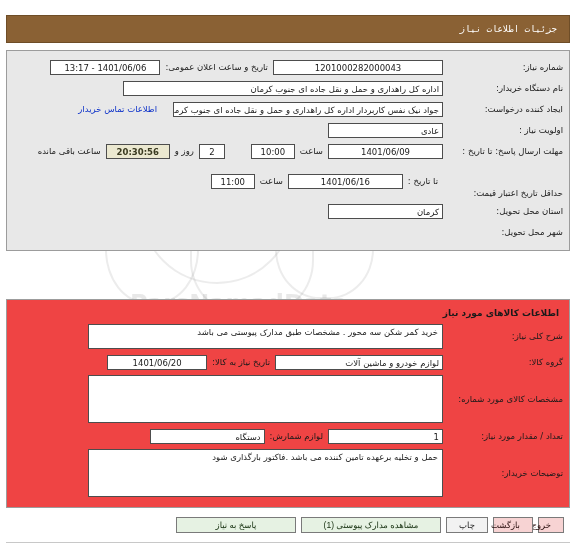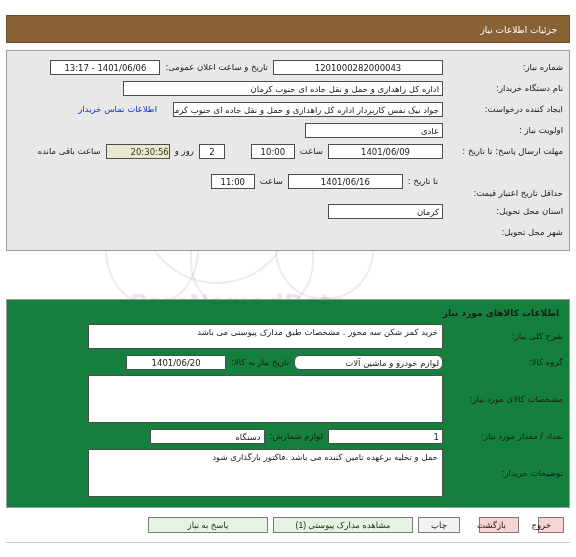--- a/index.html
+++ b/index.html
@@ -48,31 +48,32 @@
   .title-bar {
     background: #8a6134;
     border: 1px solid #6e4d27;
     color: #ffffff;
     height: 28px;
     line-height: 28px;
     padding: 0 12px;
     font-size: 9px;
     text-align: right;
     box-sizing: border-box;
+    font-family: Liberation Mono, monospace;
   }
 
   .panel {
     background: #e8e8e8;
     border: 1px solid #9c9c9c;
     margin-top: 7px;
     padding: 8px 6px 8px 6px;
     box-sizing: border-box;
     position: relative;
   }
-  .panel.inner-bg { background: #15803d; margin-top: 48px; }
+  .panel.inner-bg { background: #ef4444; margin-top: 48px; }
 
   .section-title {
     font-weight: bold;
     font-size: 9px;
     text-align: right;
     padding: 0 4px 6px 0;
   }
 
   
   .row {
@@ -114,22 +115,24 @@
     white-space: nowrap;
   }
 
   .timer {
     border: 1px solid #4d4d4d;
     background: #ebe8d0;
     color: #3a3a20;
     height: 15px;
     line-height: 15px;
     width: 64px;
-    font-size: 8.5px;
-    box-sizing: border-box;
+    text-align: center;
+    font-size: 8.5px;
+    box-sizing: border-box;
+    font-weight: bold;
   }
 
   .link {
     color: #0b30c9;
     font-size: 8.5px;
     text-decoration: none;
     padding-right: 16px;
     white-space: nowrap;
     cursor: pointer;
   }
@@ -161,21 +164,21 @@
     line-height: 15px;
     font-size: 8.5px;
     text-align: center;
     box-sizing: border-box;
     cursor: pointer;
     padding: 0 12px;
     white-space: nowrap;
   }
   .btn.green { background: #e6f2e3; color: #15300f; }
   .btn.plain { background: #f2f2f2; color: #1a1a1a; }
-  .btn.red   { background: #f7d3d3; color: #2a0f0f; margin-left: 14px; }
+  .btn.red   { background: #f7d3d3; color: #2a0f0f; }
 
   .bottom-rule {
     border-top: 1px solid #c8c8c8;
     margin-top: 9px;
   }
 </style>
 </head>
 <body>
 
 <div class="watermark-layer">
@@ -210,21 +213,21 @@
     </div>
 
     <div class="row">
       <div class="lbl">ایجاد کننده درخواست:</div>
       <div class="fld right" style="width:270px;">جواد  نیک نفس کاربردار اداره کل راهداری و حمل و نقل جاده ای جنوب کرمان</div>
       <a class="link">اطلاعات تماس خریدار</a>
     </div>
 
     <div class="row">
       <div class="lbl">اولویت نیاز :</div>
-      <div class="fld right" style="width:138px;">عادی</div>
+      <div class="fld right" style="width:115px;">عادی</div>
     </div>
 
     <div class="row">
       <div class="lbl">مهلت ارسال پاسخ: تا تاریخ :</div>
       <div class="fld center" style="width:115px;">1401/06/09</div>
       <div class="sub-lbl">ساعت</div>
       <div class="fld center" style="width:44px;">10:00</div>
       <div class="fld center" style="width:26px; margin-right:26px;">2</div>
       <div class="sub-lbl">روز و</div>
       <div class="timer">20:30:56</div>
@@ -254,27 +257,27 @@
 
     <div class="section-title">اطلاعات کالاهای مورد نیاز</div>
 
     <div class="row">
       <div class="lbl">شرح کلی نیاز:</div>
       <div class="txtarea" style="width:355px; height:25px;">خرید کمر شکن سه محور . مشخصات طبق مدارک پیوستی می باشد</div>
     </div>
 
     <div class="row">
       <div class="lbl">گروه کالا:</div>
-      <div class="fld right" style="width:149px;border-radius:6px;">لوازم خودرو و ماشین آلات</div>
+      <div class="fld right" style="width:168px;">لوازم خودرو و ماشین آلات</div>
       <div class="sub-lbl">تاریخ نیاز به کالا:</div>
       <div class="fld center" style="width:100px;">1401/06/20</div>
     </div>
 
     <div class="row">
-      <div class="lbl">مشخصات کالای مورد نیاز:</div>
+      <div class="lbl">مشخصات کالای مورد شماره:</div>
       <div class="txtarea" style="width:355px; height:48px;"></div>
     </div>
 
     <div class="row">
       <div class="lbl">تعداد / مقدار مورد نیاز:</div>
       <div class="fld right" style="width:115px;">1</div>
       <div class="sub-lbl">لوازم شمارش:</div>
       <div class="fld right" style="width:115px;">دستگاه</div>
     </div>
 

